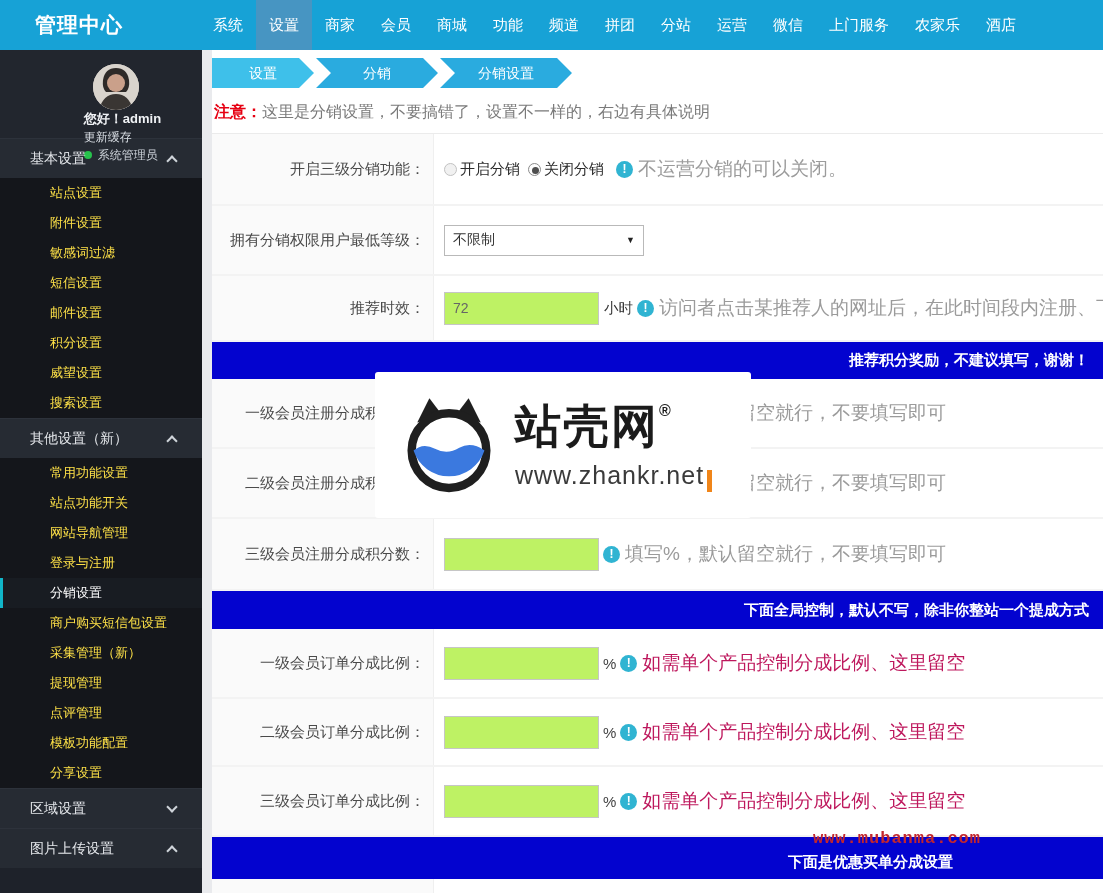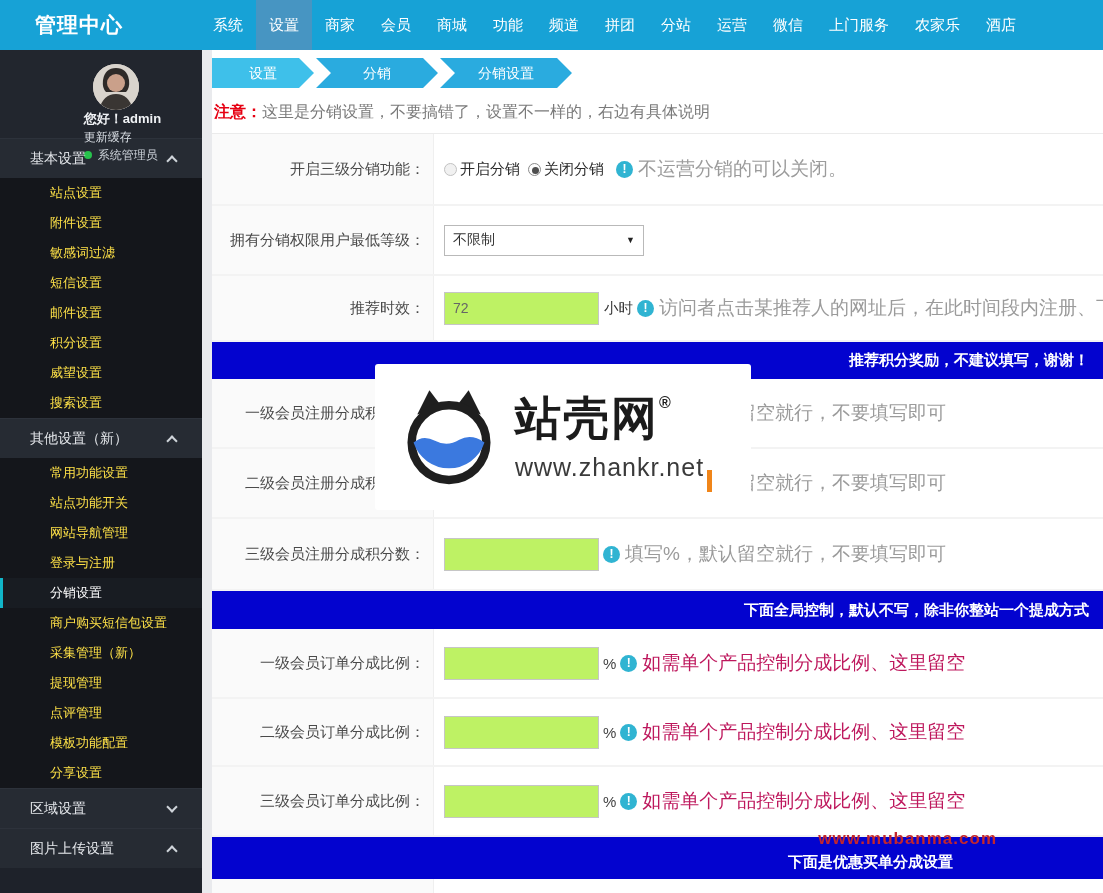--- a/index.html
+++ b/index.html
@@ -81,25 +81,25 @@
   .sel .caret { position:absolute; right:8px; font-size:9px; color:#222; }
   .unit { font-size:14.5px; color:#333; margin-left:5px; }
   .pct { font-size:15px; color:#444; margin-left:4px; }
 
   .banner { background:#0303cf; color:#fff; font-weight:bold; font-size:15px;
     display:flex; align-items:center; justify-content:flex-end; position:relative; }
   .banner.b1 { height:37px; padding-right:14px; }
   .banner.b2 { height:38px; padding-right:14px; }
   .banner.b3 { height:42px; padding-right:150px; padding-top:8px; }
 
-  .muban { position:absolute; right:106px; top:-8px; font-family:Liberation Sans, sans-serif;
+  .muban { position:absolute; right:122px; top:-8px; font-family:Liberation Mono, monospace;
     font-weight:bold; font-size:17px; color:#c2262e; letter-spacing:1px; z-index:6; }
 
   
-  .wm { position:absolute; left:375px; top:364px; width:376px; height:146px; background:#fff;
+  .wm { position:absolute; left:375px; top:372px; width:376px; height:146px; background:#fff;
     border-radius:3px; z-index:5; display:flex; align-items:center; padding-left:18px; }
   .wm .wmtxt { margin-left:10px; line-height:1; }
   .wm .wmtitle { font-size:46px; font-weight:bold; color:#1b1b1b; letter-spacing:2px; }
   .wm .reg { font-size:16px; vertical-align:26px; font-weight:bold; color:#1b1b1b; }
   .wm .wmurl { font-size:25px; color:#3a3a3a; margin-top:14px; letter-spacing:1px; }
   .orange-bar { position:absolute; left:707px; top:470px; width:5px; height:22px; background:#f08519; z-index:6; }
 </style>
 </head>
 <body>
 

